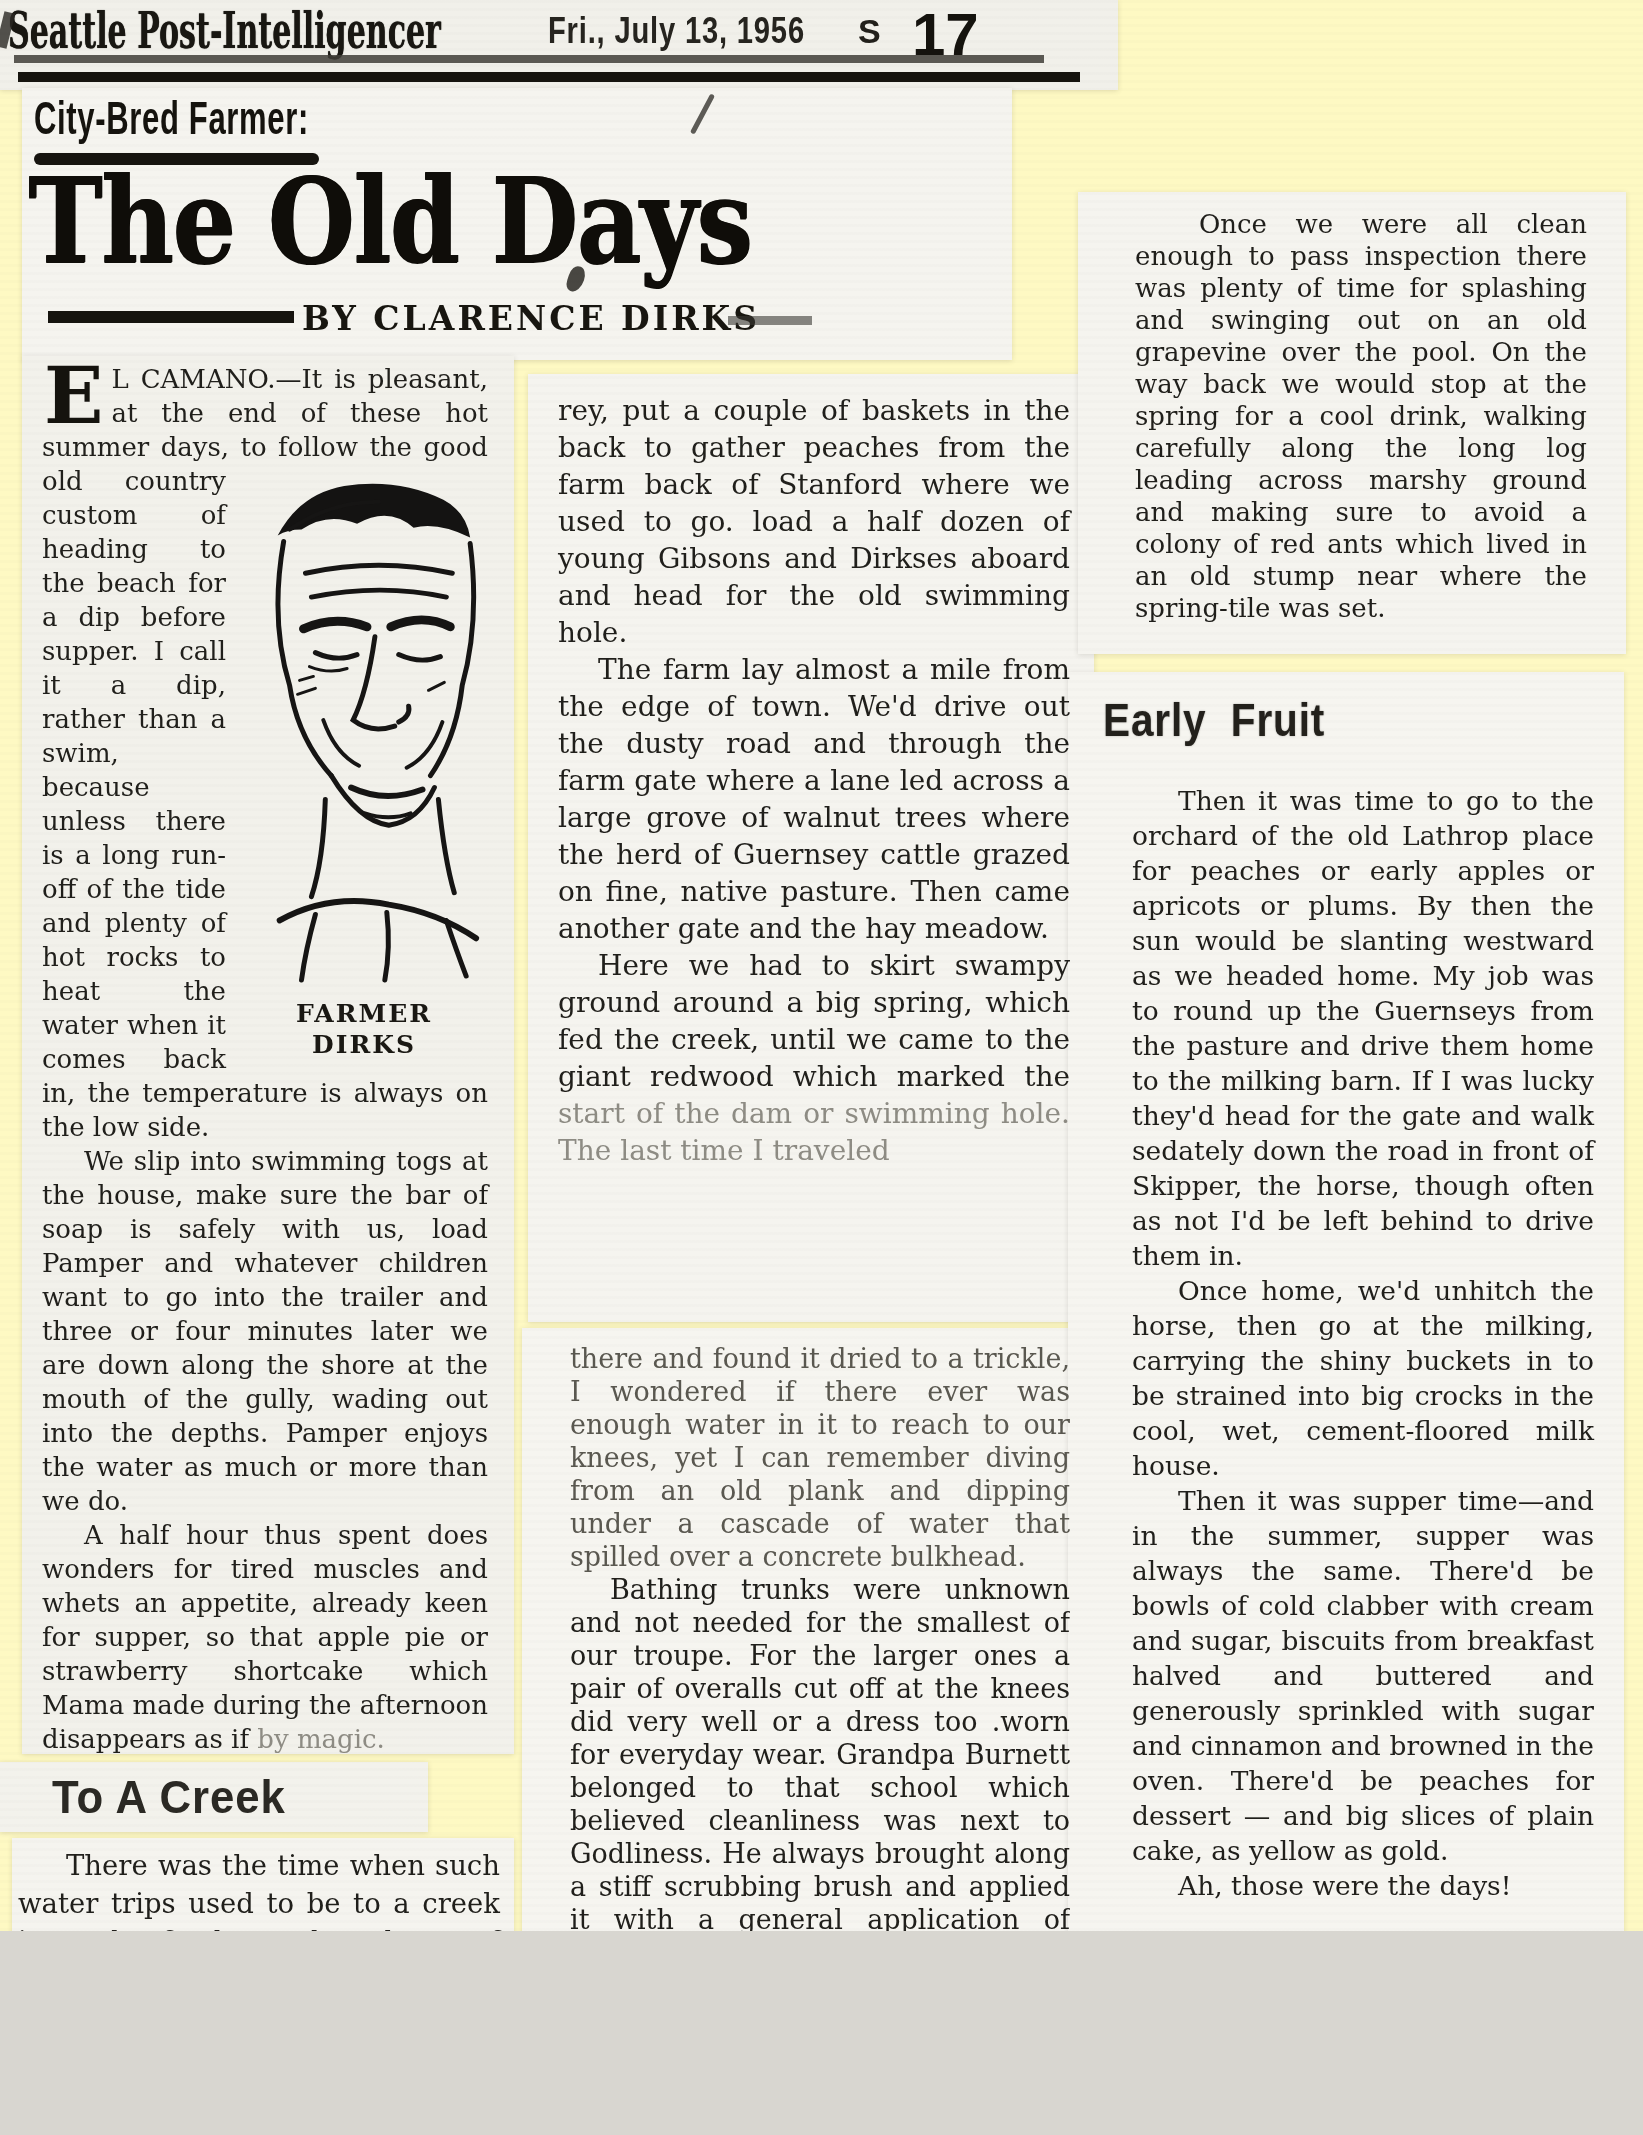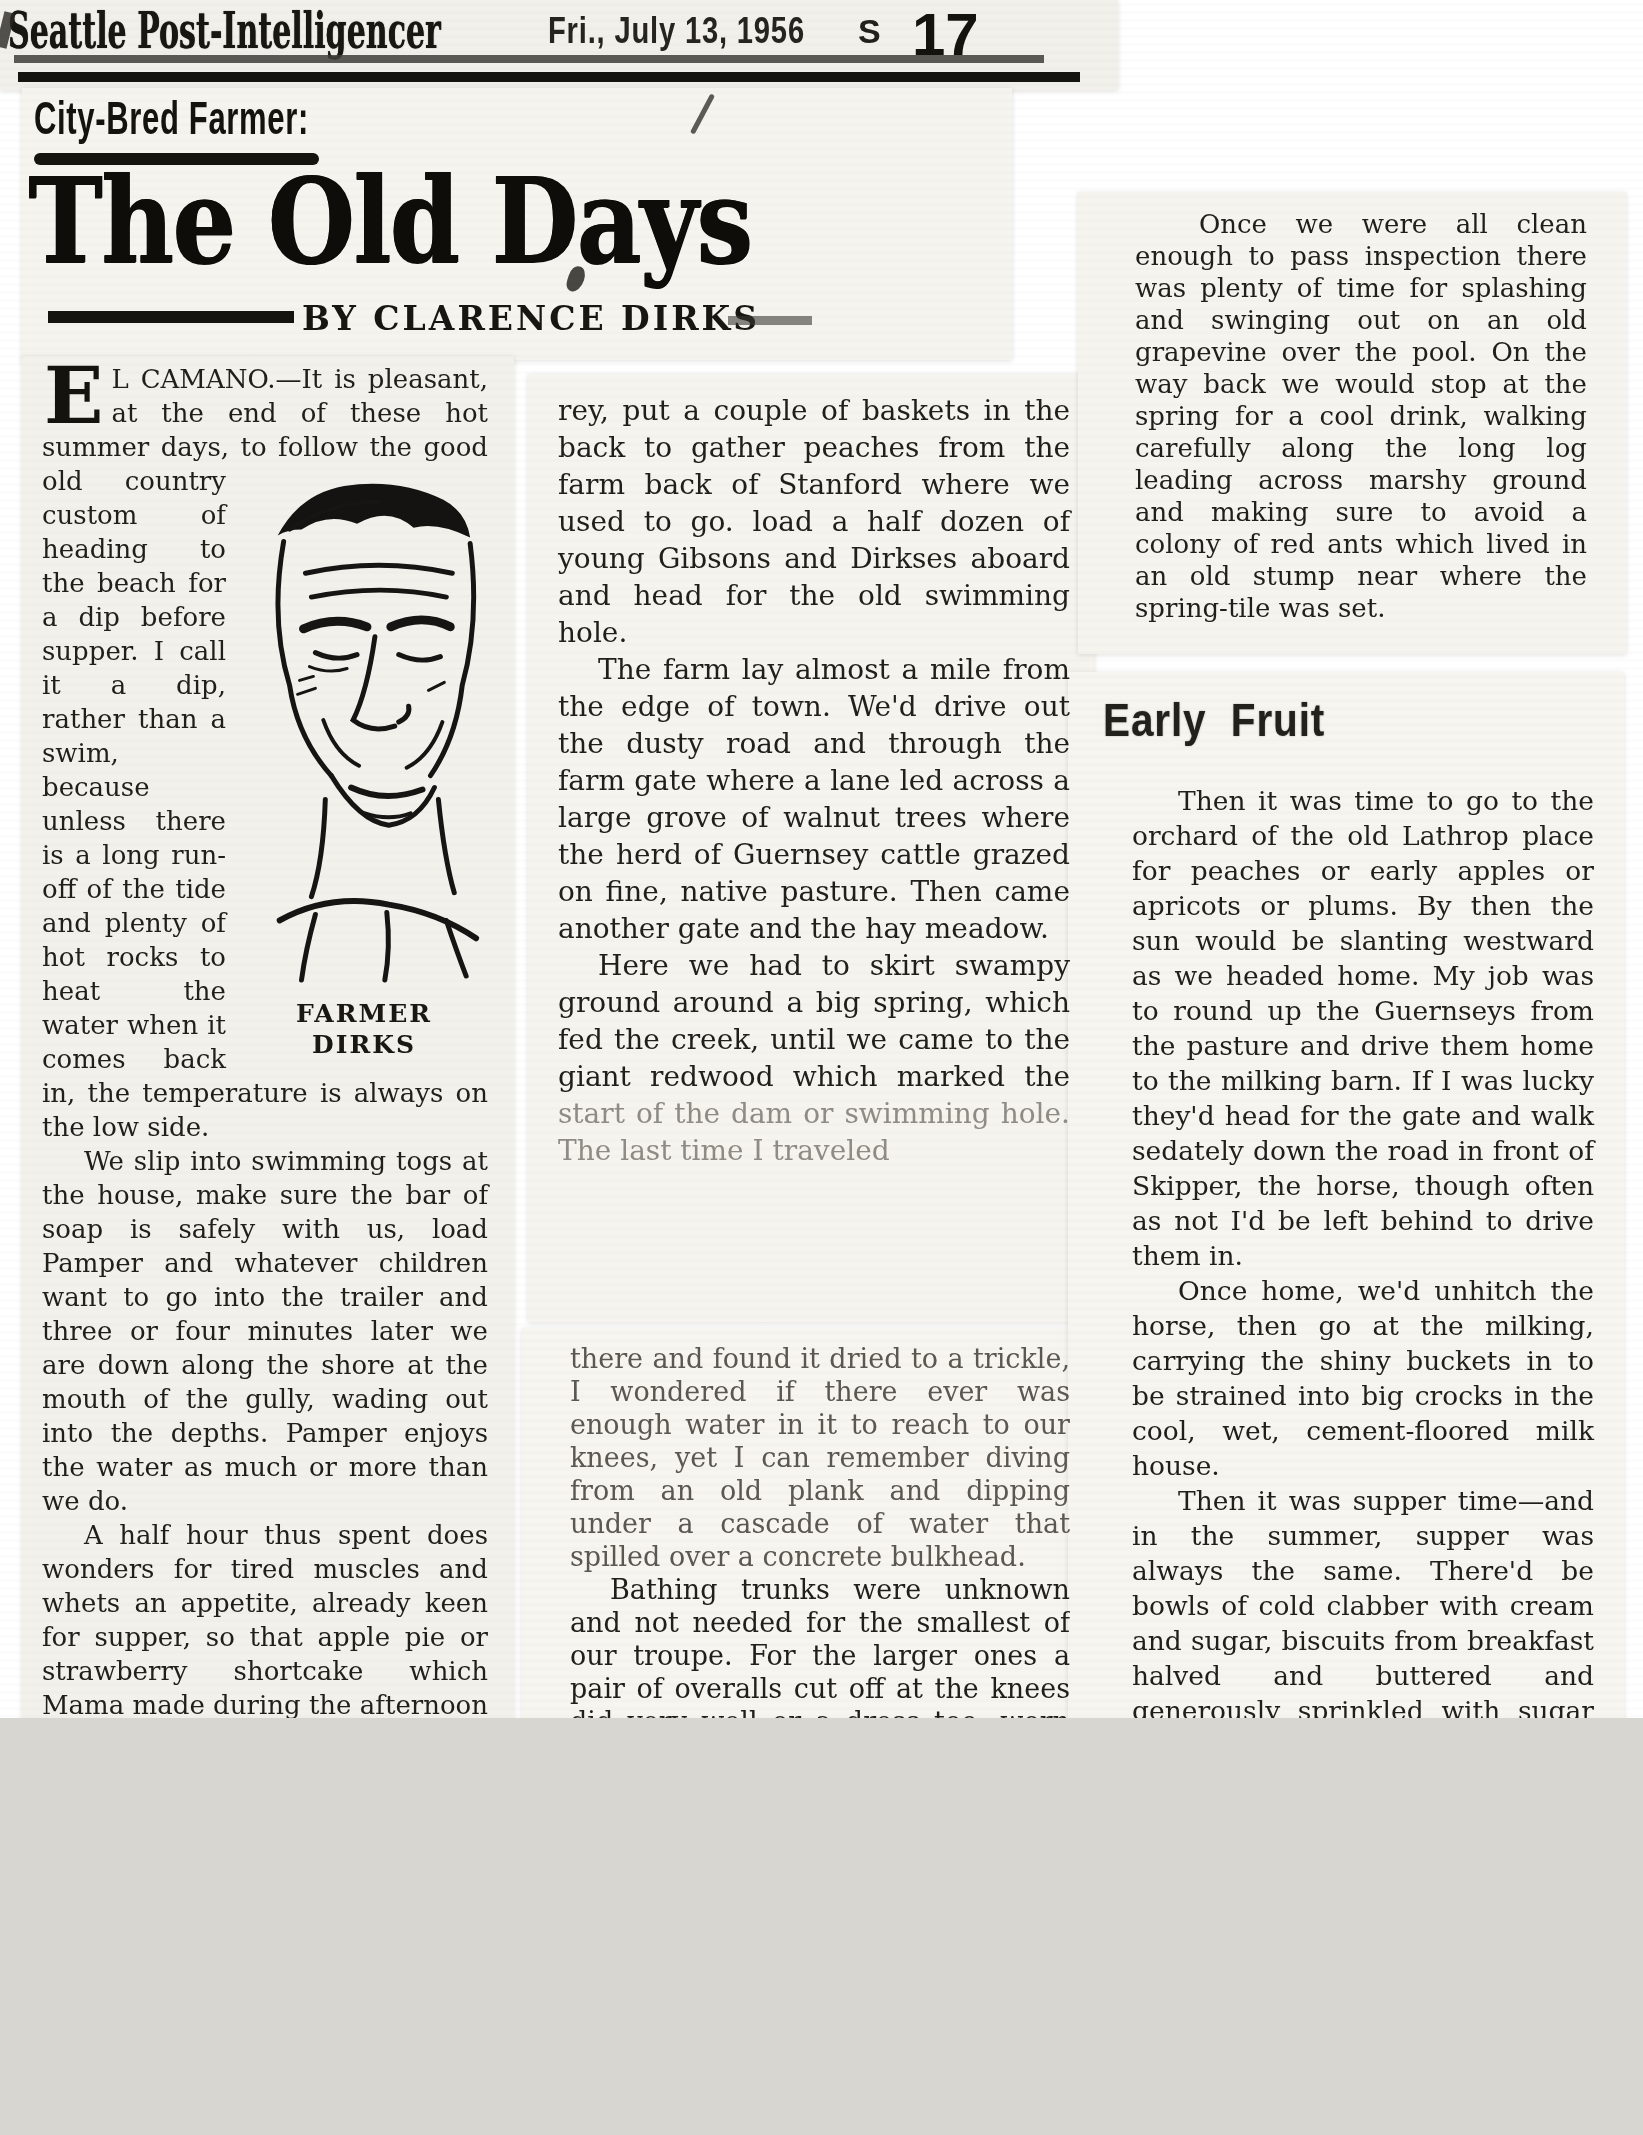--- a/index.html
+++ b/index.html
@@ -1,16 +1,16 @@
 <!DOCTYPE html>
 <html><head>
 <meta charset="utf-8">
 <style>
   html,body{margin:0;padding:0;background:#d8d6d0;}
-  .page{position:relative;width:1643px;height:1718px;background:#ffffff;overflow:hidden;
+  .page{position:relative;width:1643px;height:1931px;background:#fef9c3;overflow:hidden;
         font-family:"DejaVu Serif",serif;color:#201f1b;}
   .page::after{content:"";position:absolute;inset:0;pointer-events:none;
         background:repeating-linear-gradient(0deg,rgba(0,0,0,.012) 0 3px,transparent 3px 8px);}
   .clip{position:absolute;background:#f5f4ef;box-shadow:0 1px 5px rgba(70,62,50,.16);}
   .clip.soft{background:#f2f1eb;}
   .abs{position:absolute;}
   .rule{position:absolute;background:#16140f;}
   
   .mh-strip{left:0;top:0;width:1118px;height:90px;background:#f1f0ea;}
   .mh-title{left:8px;top:6px;font-size:47px;font-weight:bold;line-height:1;white-space:nowrap;

